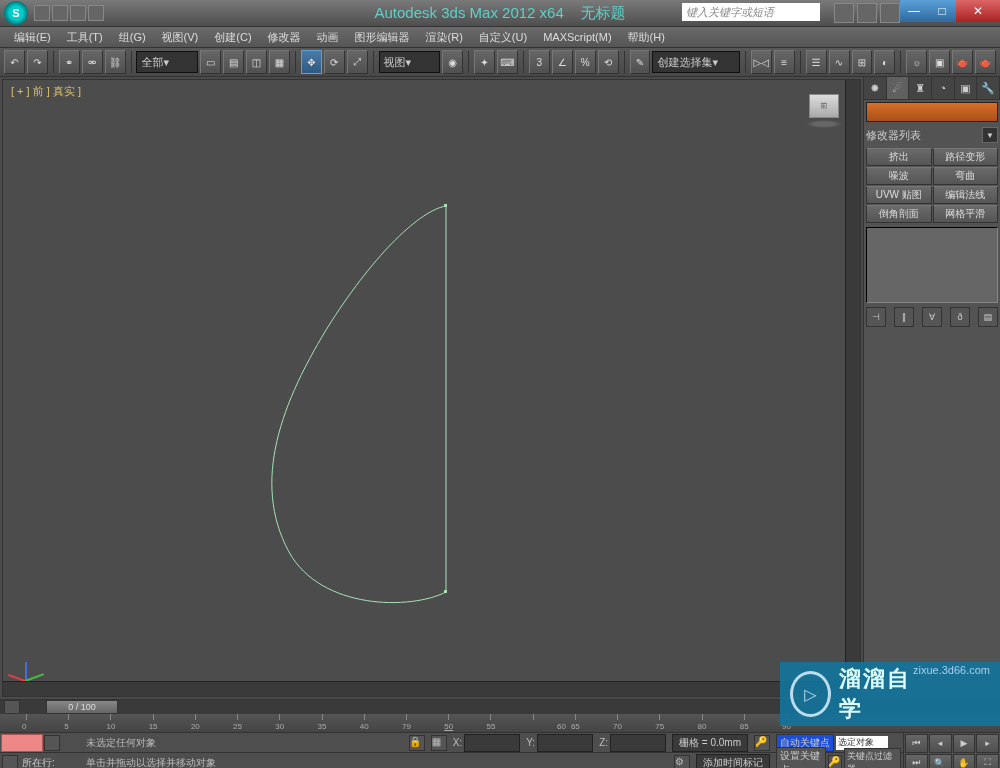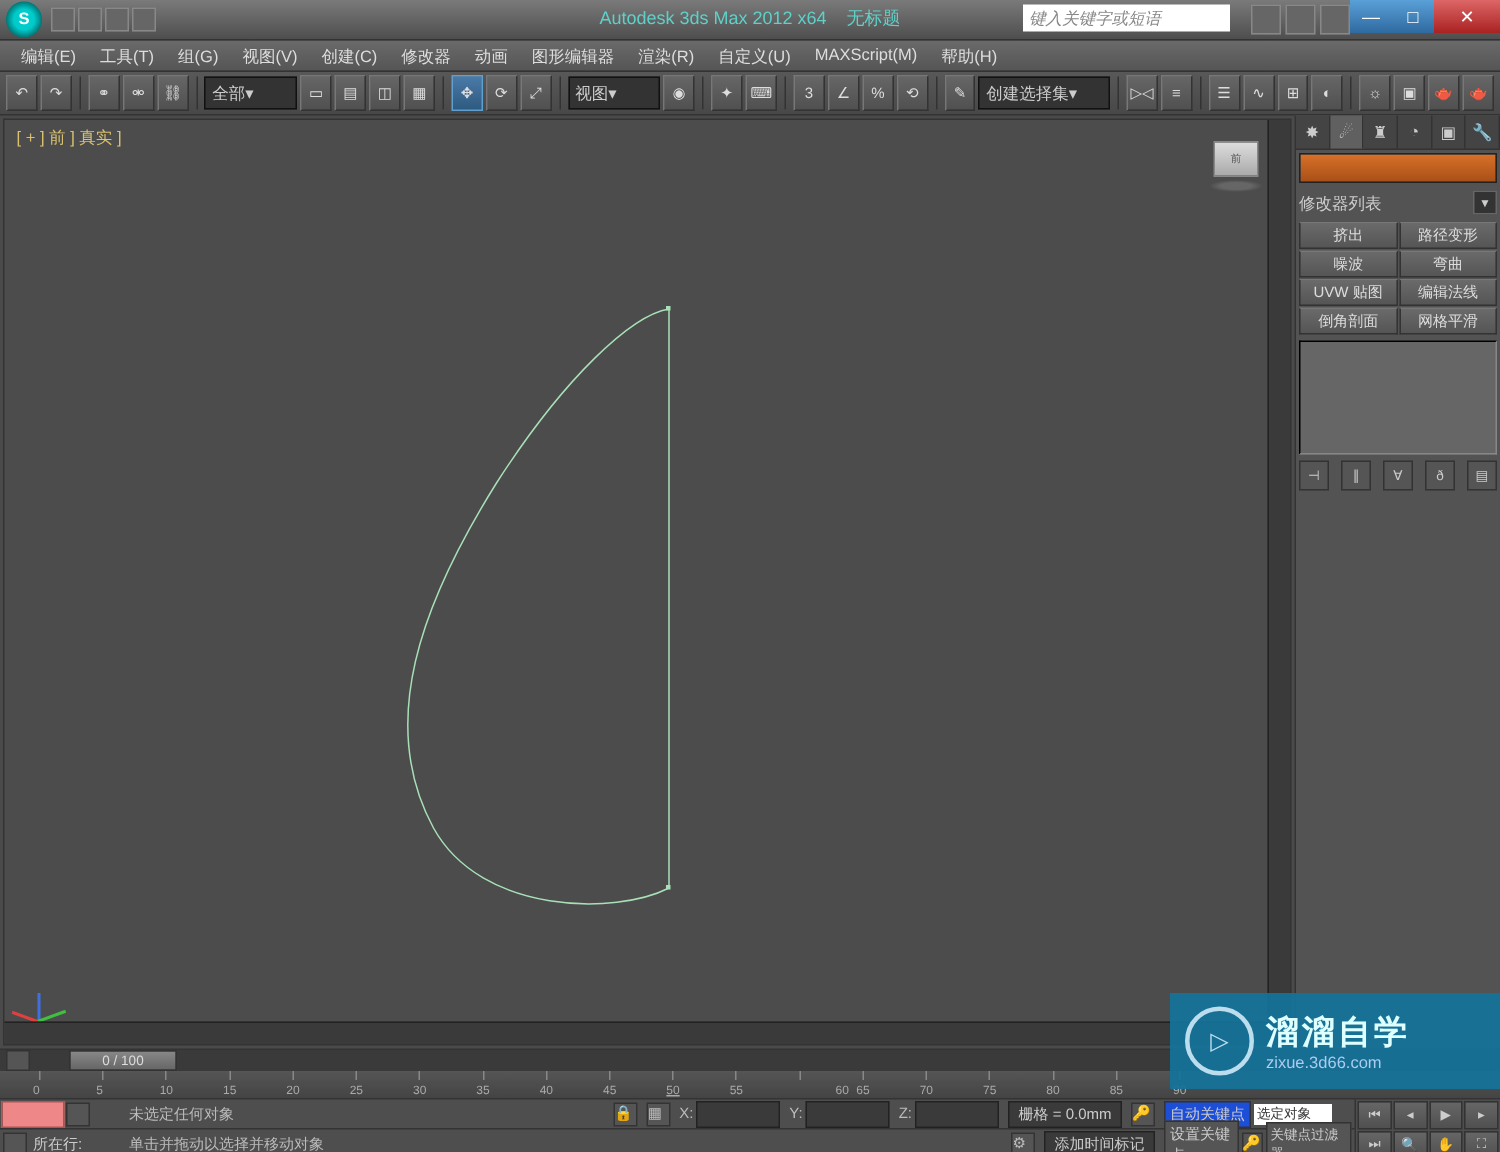--- a/index.html
+++ b/index.html
@@ -1,18 +1,18 @@
 <!DOCTYPE html>
 <html><head>
 <meta charset="utf-8">
 <style>
   html,body{margin:0;padding:0;width:1000px;height:768px;overflow:hidden;background:#4a4a4a;font-family:"Microsoft YaHei",Arial,sans-serif;font-size:11px;color:#ccc}
   .titlebar{height:26px;background:linear-gradient(#7a7a7a,#4e4e4e);display:flex;align-items:center;position:relative;border-bottom:1px solid #333}
   .app-icon{width:24px;height:24px;margin:0 4px;background:radial-gradient(circle,#0cc 40%,#077 70%);border-radius:50%;display:flex;align-items:center;justify-content:center;color:#fff;font-weight:bold}
-  .title-center{position:absolute;left:50%;transform:translateX(-50%);top:4px;color:#5fd0c8;font-size:12px;white-space:nowrap}
+  .title-center{position:absolute;left:50%;transform:translateX(-50%);top:4px;color:#5fd0c8;font-size:15px;white-space:nowrap}
   .title-quick{width:14px;height:14px;margin-left:2px;background:#666;border:1px solid #888}
   .title-search{position:absolute;right:180px;top:3px;width:130px;height:18px;background:#fff;color:#888;font-style:italic;padding:0 4px;font-size:11px;display:flex;align-items:center}
   .title-icons{position:absolute;right:100px;top:3px;display:flex;gap:3px}
   .title-icons div{width:18px;height:18px;background:#666;border:1px solid #888}
   .winbtns{position:absolute;right:0;top:0;display:flex}
   .winbtn{width:28px;height:22px;display:flex;align-items:center;justify-content:center;color:#fff;font-size:12px}
   .wb-min,.wb-max{background:linear-gradient(#5aa0d8,#2e6aa0)}
   .wb-close{background:linear-gradient(#d66,#a22);width:44px}
   .menubar{height:20px;background:linear-gradient(#6a6a6a,#555);display:flex;align-items:center;padding:0 8px;gap:4px;border-bottom:1px solid #333;font-size:11px}
   .menubar span{padding:2px 6px;color:#ddd;cursor:default}
@@ -67,21 +67,21 @@
   .lock{width:14px;height:14px;background:#555;border:1px solid #333}
   .grid-box{background:#3a3a3a;border:1px solid #222;padding:1px 6px;color:#ccc}
   .status-right{width:226px;display:flex}
   .sr-col{display:flex;flex-direction:column;flex:1}
   .sr-col .row{height:19px;display:flex;align-items:center;font-size:10px;color:#ccc;gap:2px;padding:0 2px;border-bottom:1px solid #333}
   .key-sel{width:48px;height:14px;background:#fff;color:#333;font-size:9px;padding:0 2px;display:flex;align-items:center}
   .nav-btns{width:94px;display:grid;grid-template-columns:repeat(4,1fr);grid-template-rows:1fr 1fr;gap:1px;padding:1px;border-left:1px solid #333}
   .nav-btn{background:linear-gradient(#666,#505050);border:1px solid #333;display:flex;align-items:center;justify-content:center;font-size:9px}
   .watermark{position:absolute;right:0;bottom:42px;width:220px;height:64px;background:rgba(20,115,155,.92);display:flex;align-items:center;gap:8px;padding:0 10px;box-sizing:border-box}
   .wm-icon{width:40px;height:40px;border:3px solid #bde;border-radius:50%;display:flex;align-items:center;justify-content:center;color:#bde;font-size:16px}
-  .wm-text{color:#dff;display:flex;flex-direction:column}
+  .wm-text{color:#dff;display:flex;flex-direction:row}
   .wm-text .big{font-size:22px;font-weight:bold;letter-spacing:2px}
   .wm-text .small{font-size:11px;color:#ace}
   .tick{position:absolute;top:0;width:1px;height:6px;background:#888}
 </style>
 </head>
 <body>
 
 <div class="titlebar">
   <div class="app-icon">S</div>
   <div class="title-quick"></div>
@@ -247,21 +247,21 @@
       <span style="left: 190.889px;">20</span>
       <div class="tick" style="left: 237.111px;"></div>
       <span style="left: 233.111px;">25</span>
       <div class="tick" style="left: 279.333px;"></div>
       <span style="left: 275.333px;">30</span>
       <div class="tick" style="left: 321.556px;"></div>
       <span style="left: 317.556px;">35</span>
       <div class="tick" style="left: 363.778px;"></div>
       <span style="left: 359.778px;">40</span>
       <div class="tick" style="left: 406px;"></div>
-      <span style="left: 402px;">45</span>
+      <span style="left: 402px;">79</span>
       <div class="tick" style="left: 448.222px;"></div>
       <span style="left: 444.222px; text-decoration: underline;">50</span>
       <div class="tick" style="left: 490.444px;"></div>
       <span style="left: 486.444px;">55</span>
       <div class="tick" style="left: 532.667px;"></div>
       <span style="left: 557px;">60</span>
       <div class="tick" style="left: 574.889px;"></div>
       <span style="left: 570.889px;">65</span>
       <div class="tick" style="left: 617.111px;"></div>
       <span style="left: 613.111px;">70</span>

